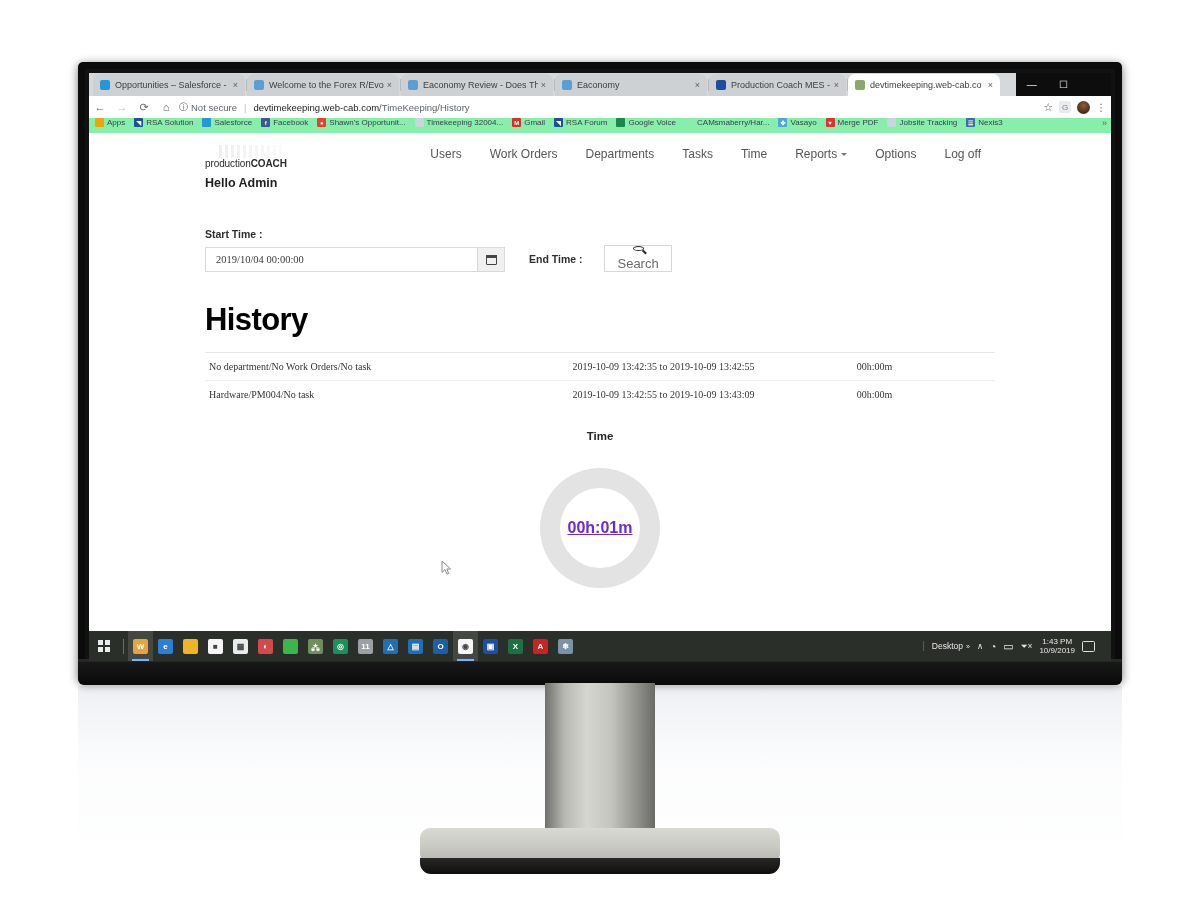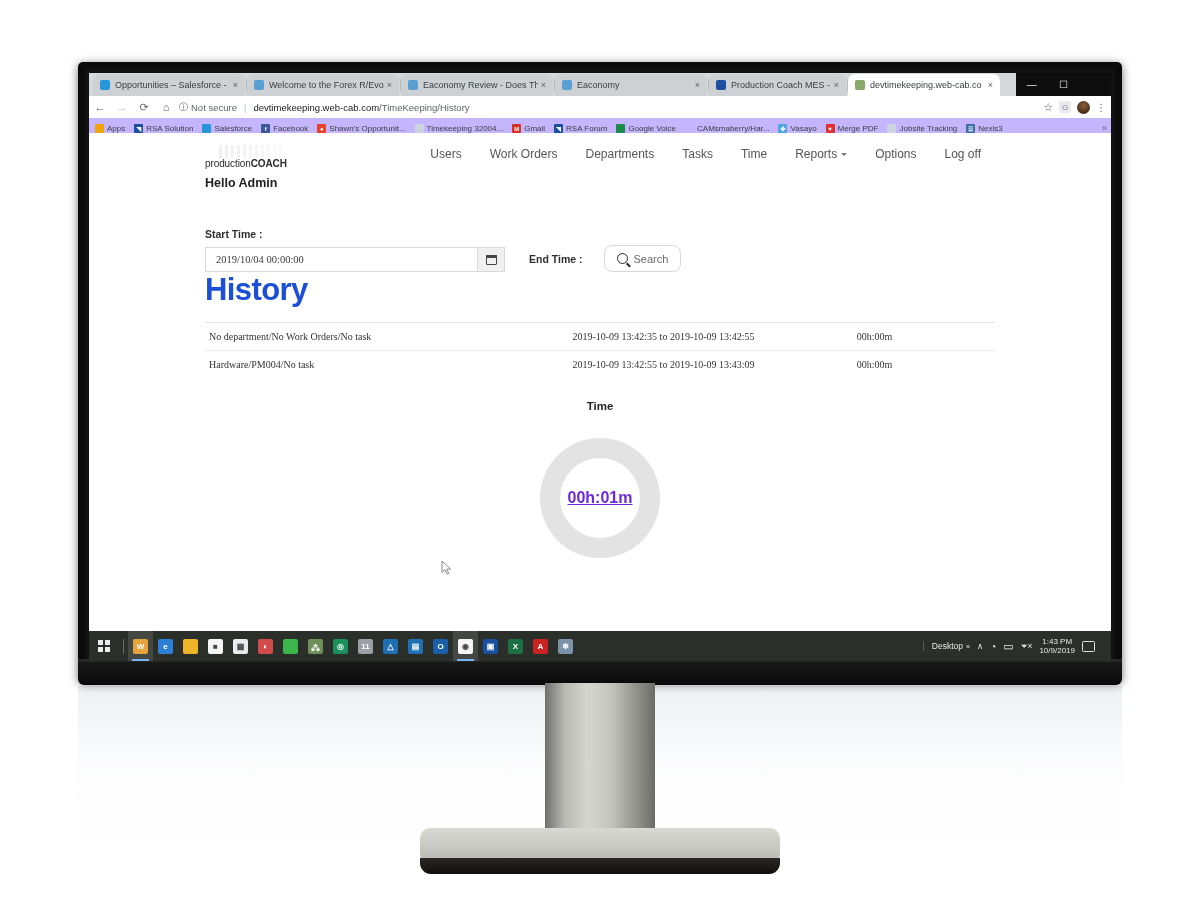--- a/index.html
+++ b/index.html
@@ -58,22 +58,22 @@
   #notsecure{display:flex;align-items:center;gap:3px;}
   #url-host{color:#202124;}
   #url-path{color:#5f6368;}
   #omni-right{display:flex;align-items:center;gap:6px;padding-right:5px;}
   #ext-g{width:12px;height:12px;background:#e8eaed;color:#80868b;font-size:8px;
          display:flex;align-items:center;justify-content:center;border-radius:2px;}
   #avatar{width:13px;height:13px;border-radius:50%;background:radial-gradient(circle at 50% 35%,#8b5e3c 0%,#4a2c17 70%,#2b170b 100%);}
   #kebab{color:#5f6368;font-size:10px;letter-spacing:0;}
 
   
-  #bookmarks{position:relative;height:15px;background:#c4b5fd;border-bottom:1px solid #e4e6e8;
-             display:flex;align-items:flex-end;padding-left:6px;gap:9px;font-size:8px;color:#3c4043;
+  #bookmarks{position:relative;height:15px;background:#86efac;border-bottom:1px solid #e4e6e8;
+             display:flex;align-items:flex-start;padding-left:6px;gap:9px;font-size:8px;color:#3c4043;
              white-space:nowrap;overflow:hidden;}
   .bm{display:flex;align-items:center;gap:3px;}
   .bmicon{width:9px;height:9px;flex:0 0 9px;border-radius:1px;display:flex;align-items:center;
           justify-content:center;font-size:6px;color:#fff;font-weight:bold;}
   #bm-overflow{position:absolute;right:4px;color:#5f6368;font-size:9px;}
 
   
   #page{position:absolute;left:0;top:60px;width:1022px;height:528px;background:#fff;overflow:hidden;}
   #page-inner{position:relative;width:790px;margin:0 auto;padding-top:12px;}
 
@@ -98,29 +98,29 @@
   .fieldlabel{font-size:10.5px;font-weight:bold;color:#2e2e2e;margin-bottom:7px;}
   .inputgroup{display:flex;}
   .dateinput{height:25px;border:1px solid #d9d9d9;border-right:none;background:#fff;
              display:flex;align-items:center;padding:0 10px;font-size:10.5px;color:#3a3a3a;
              font-family:"Liberation Serif",serif;box-sizing:border-box;}
   .calbtn{width:28px;height:25px;border:1px solid #d9d9d9;background:#f0f0f0;
           display:flex;align-items:center;justify-content:center;box-sizing:border-box;}
   .calglyph{width:11px;height:11px;position:relative;}
   .calglyph i{position:absolute;left:0;right:0;top:1px;bottom:0;border:1.3px solid #444;border-radius:1px;}
   .calglyph u{position:absolute;left:0;right:0;top:1px;height:3px;background:#444;}
-  #searchbtn{height:27px;border:1px solid #d8d8d8;background:#fff;border-radius:8px;
-             display:flex;align-items:center;gap:5px;padding:0 12px;font-size:11px;color:#6a6a6a;
-             box-sizing:border-box;}
+  #searchbtn{height:27px;border:1px solid #d8d8d8;background:#fff;border-radius:0;
+             display:flex;align-items:center;gap:5px;padding:0 12px;font-size:13px;color:#6a6a6a;
+             box-sizing:border-box;flex-direction:column;}
   .magnifier{width:9px;height:9px;border:1.6px solid #2b2b2b;border-radius:50%;position:relative;}
   .magnifier:after{content:"";position:absolute;right:-4px;bottom:-3px;width:5px;height:1.6px;
                    background:#2b2b2b;transform:rotate(45deg);}
 
   
-  #history-title{font-size:31px;font-weight:bold;color:#1d4ed8;letter-spacing:-.6px;}
+  #history-title{margin-top:30px;font-size:31px;font-weight:bold;color:#000000;letter-spacing:-.6px;}
   #history-table{margin-top:14px;width:100%;border-collapse:collapse;font-family:"Liberation Serif",serif;}
   #history-table td{border-top:1px solid #eceef0;padding:8px 4px;font-size:10px;color:#343434;}
   #history-table tr:first-child td{border-top:1px solid #e6e8ea;}
   .col-desc{width:46%;}
   .col-range{width:36%;}
   .col-dur{width:18%;}
 
   
   #chartwrap{margin-top:22px;text-align:center;position:relative;}
   #chart-title{font-size:11.5px;font-weight:bold;color:#262626;}

